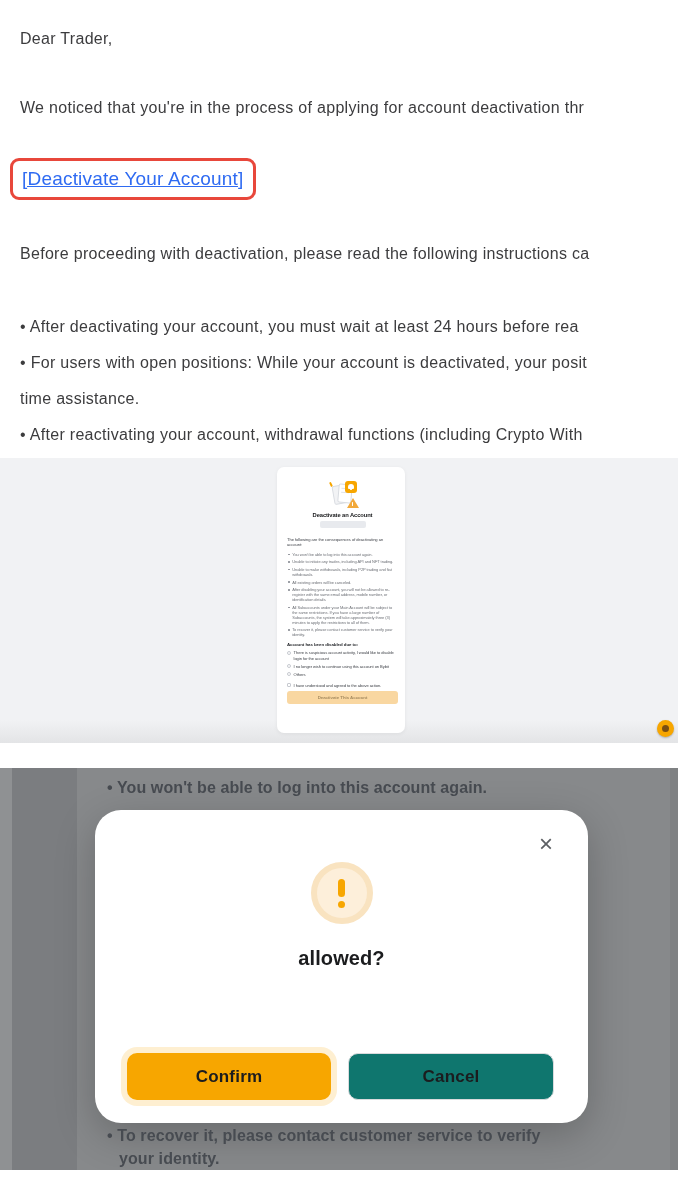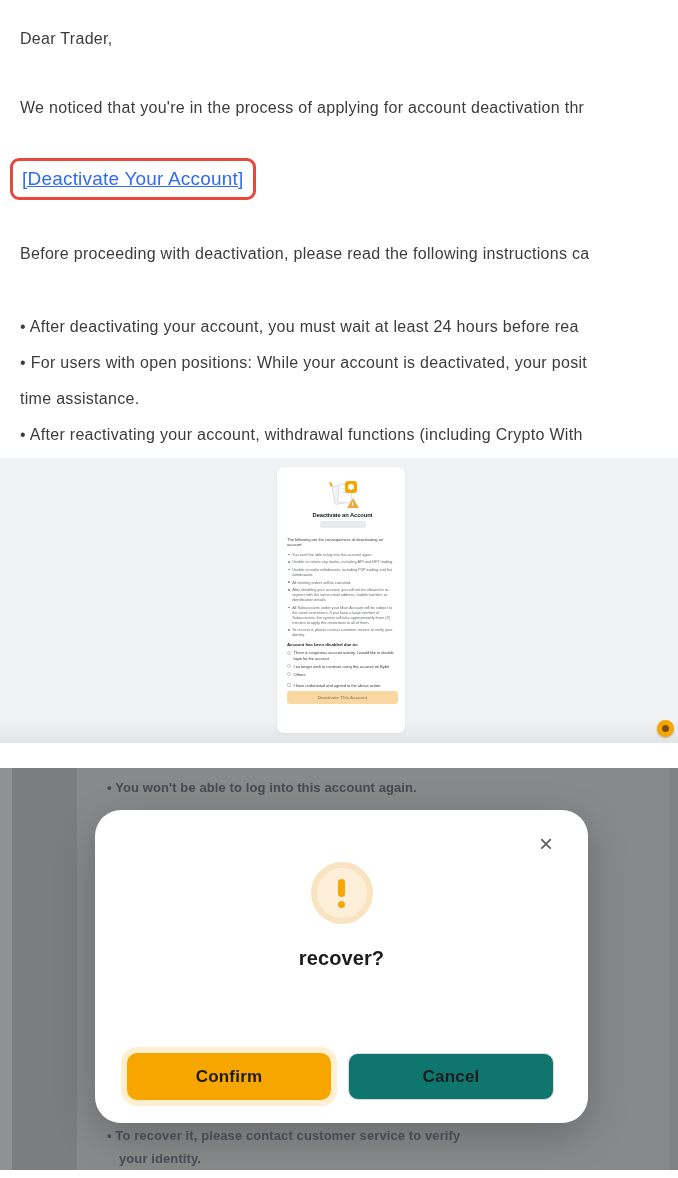--- a/index.html
+++ b/index.html
@@ -73,21 +73,21 @@
   }
   .float-badge-glyph { width:7px; height:7px; border-radius:50%; background:#7a4e12; margin:5px auto; }
 
   
   .overlay { position:absolute; left:0; top:768px; width:678px; height:402px; background:#87898b; overflow:hidden; }
   .overlay-strip-outer { position:absolute; left:0; top:0; width:12px; height:100%; background:#8f9193; }
   .overlay-strip-inner { position:absolute; left:12px; top:0; width:65px; height:100%; background:#7b7d80; }
   .overlay-strip-right { position:absolute; right:0; top:0; width:8px; height:100%; background:#7f8183; }
   .ctx-line {
     position:absolute; white-space:nowrap;
-    font-size:13px; font-weight:bold; letter-spacing:.1px; color:#474b51; line-height:16px;
+    font-size:16px; font-weight:bold; letter-spacing:.1px; color:#474b51; line-height:16px;
   }
   .ctx-top { left:107px; top:12px; }
   .ctx-bottom-1 { left:107px; top:360px; }
   .ctx-bottom-2 { left:119px; top:383px; }
 
   .modal {
     position:absolute; left:95px; top:42px; width:493px; height:313px;
     background:#fff; border-radius:26px; box-shadow:0 12px 40px rgba(0,0,0,.22);
   }
   .modal-close {
@@ -231,21 +231,21 @@
 
     <div class="ctx-line ctx-top">•  You won't be able to log into this account again.</div>
 
     <div class="modal">
       <div class="modal-close">×</div>
       <div class="warn-circle">
         <div class="warn-bar"></div>
         <div class="warn-dot"></div>
       </div>
       <div class="modal-title">
-        <div>recover?</div>
+        <div>allowed?</div>
       </div>
       <div class="modal-buttons">
         <div class="btn btn-confirm">Confirm</div>
         <div class="btn btn-cancel">Cancel</div>
       </div>
     </div>
 
     <div class="ctx-line ctx-bottom-1">•  To recover it, please contact customer service to verify</div>
     <div class="ctx-line ctx-bottom-2">your identity.</div>
   </div>

